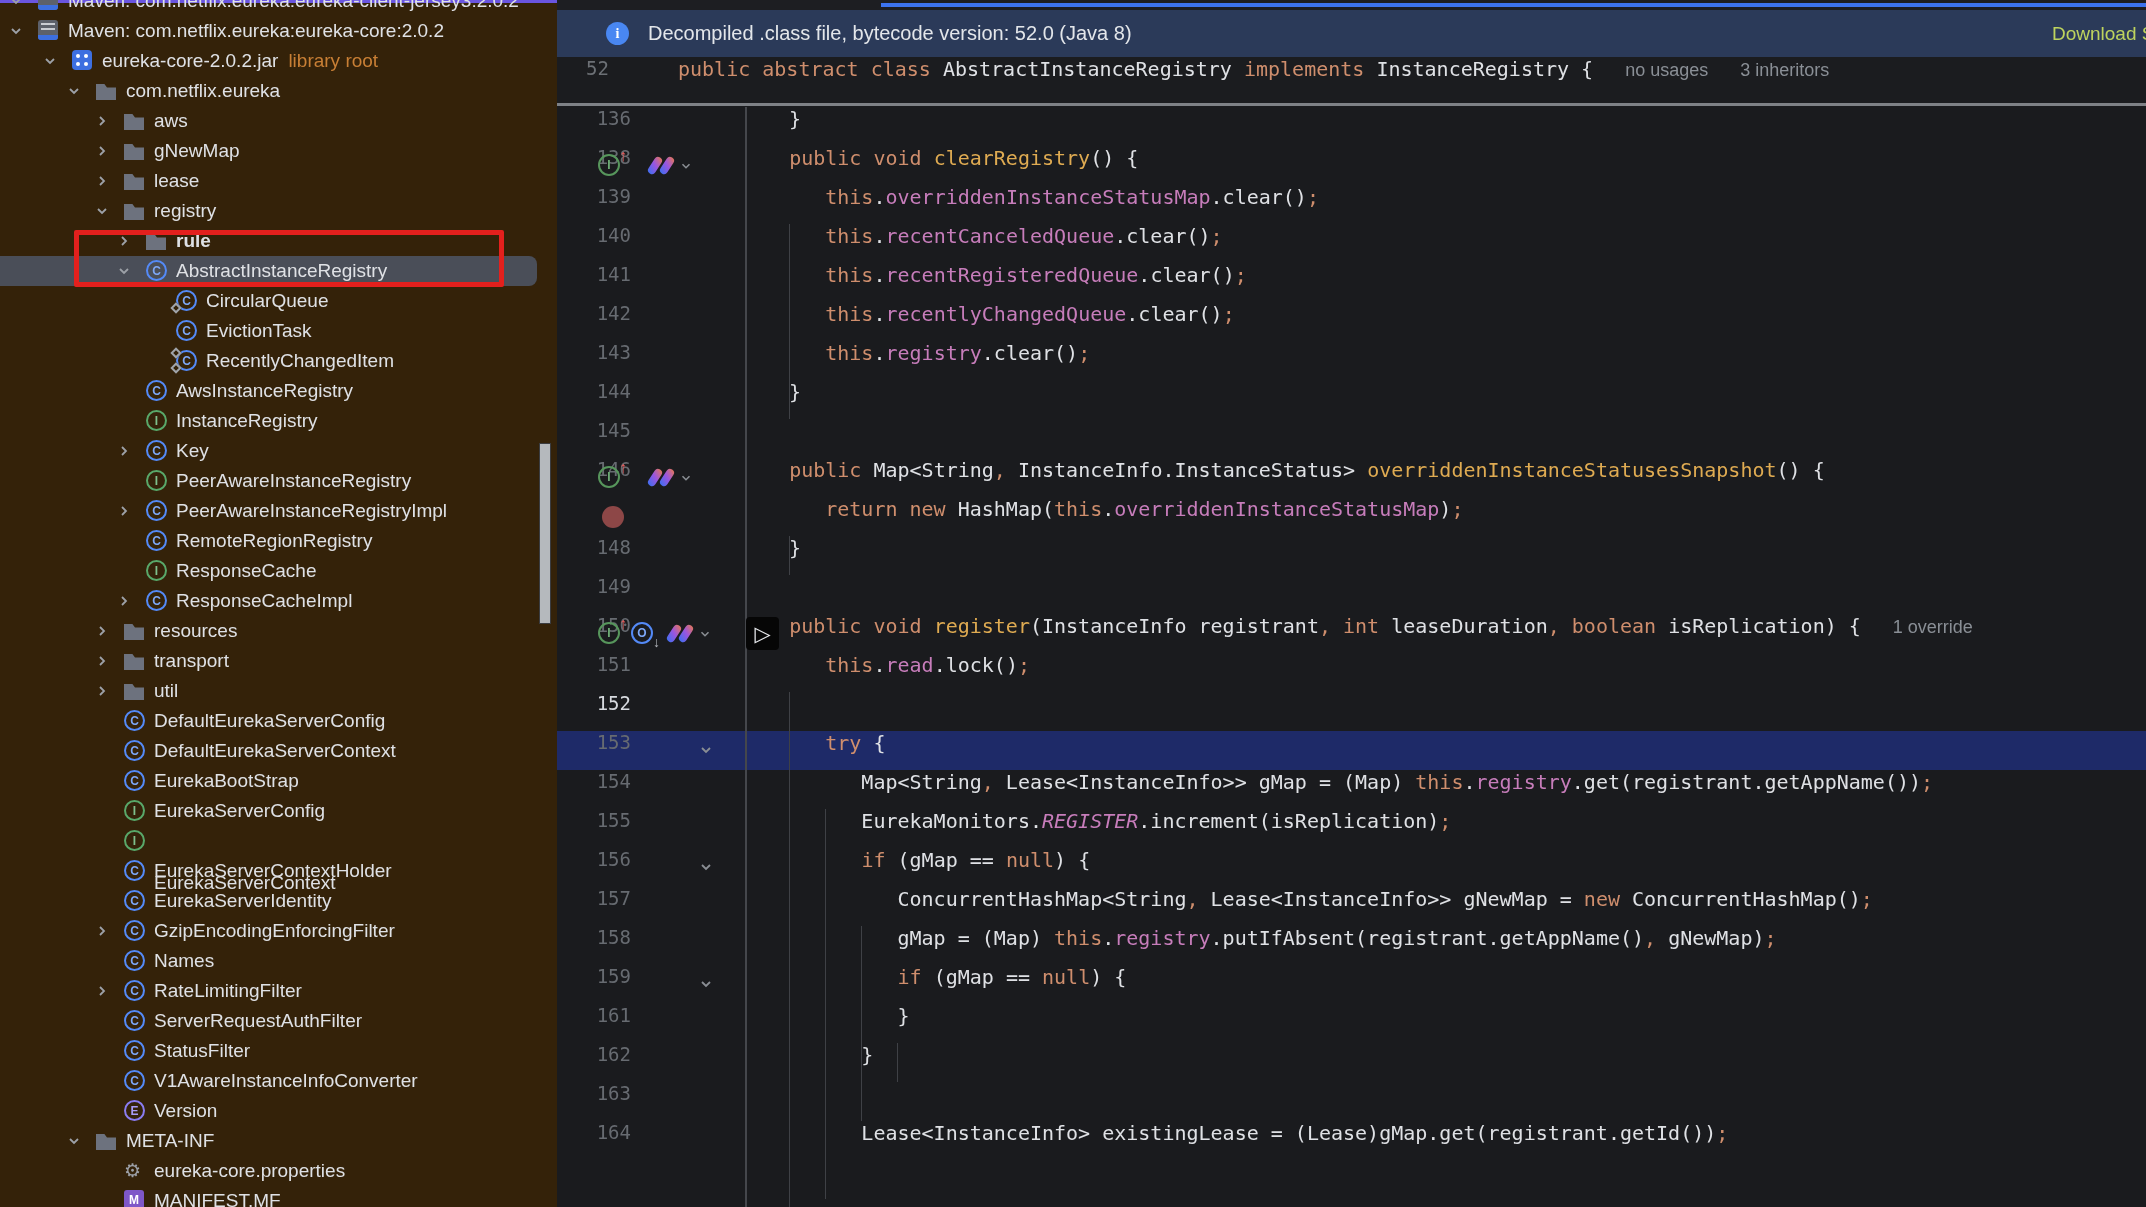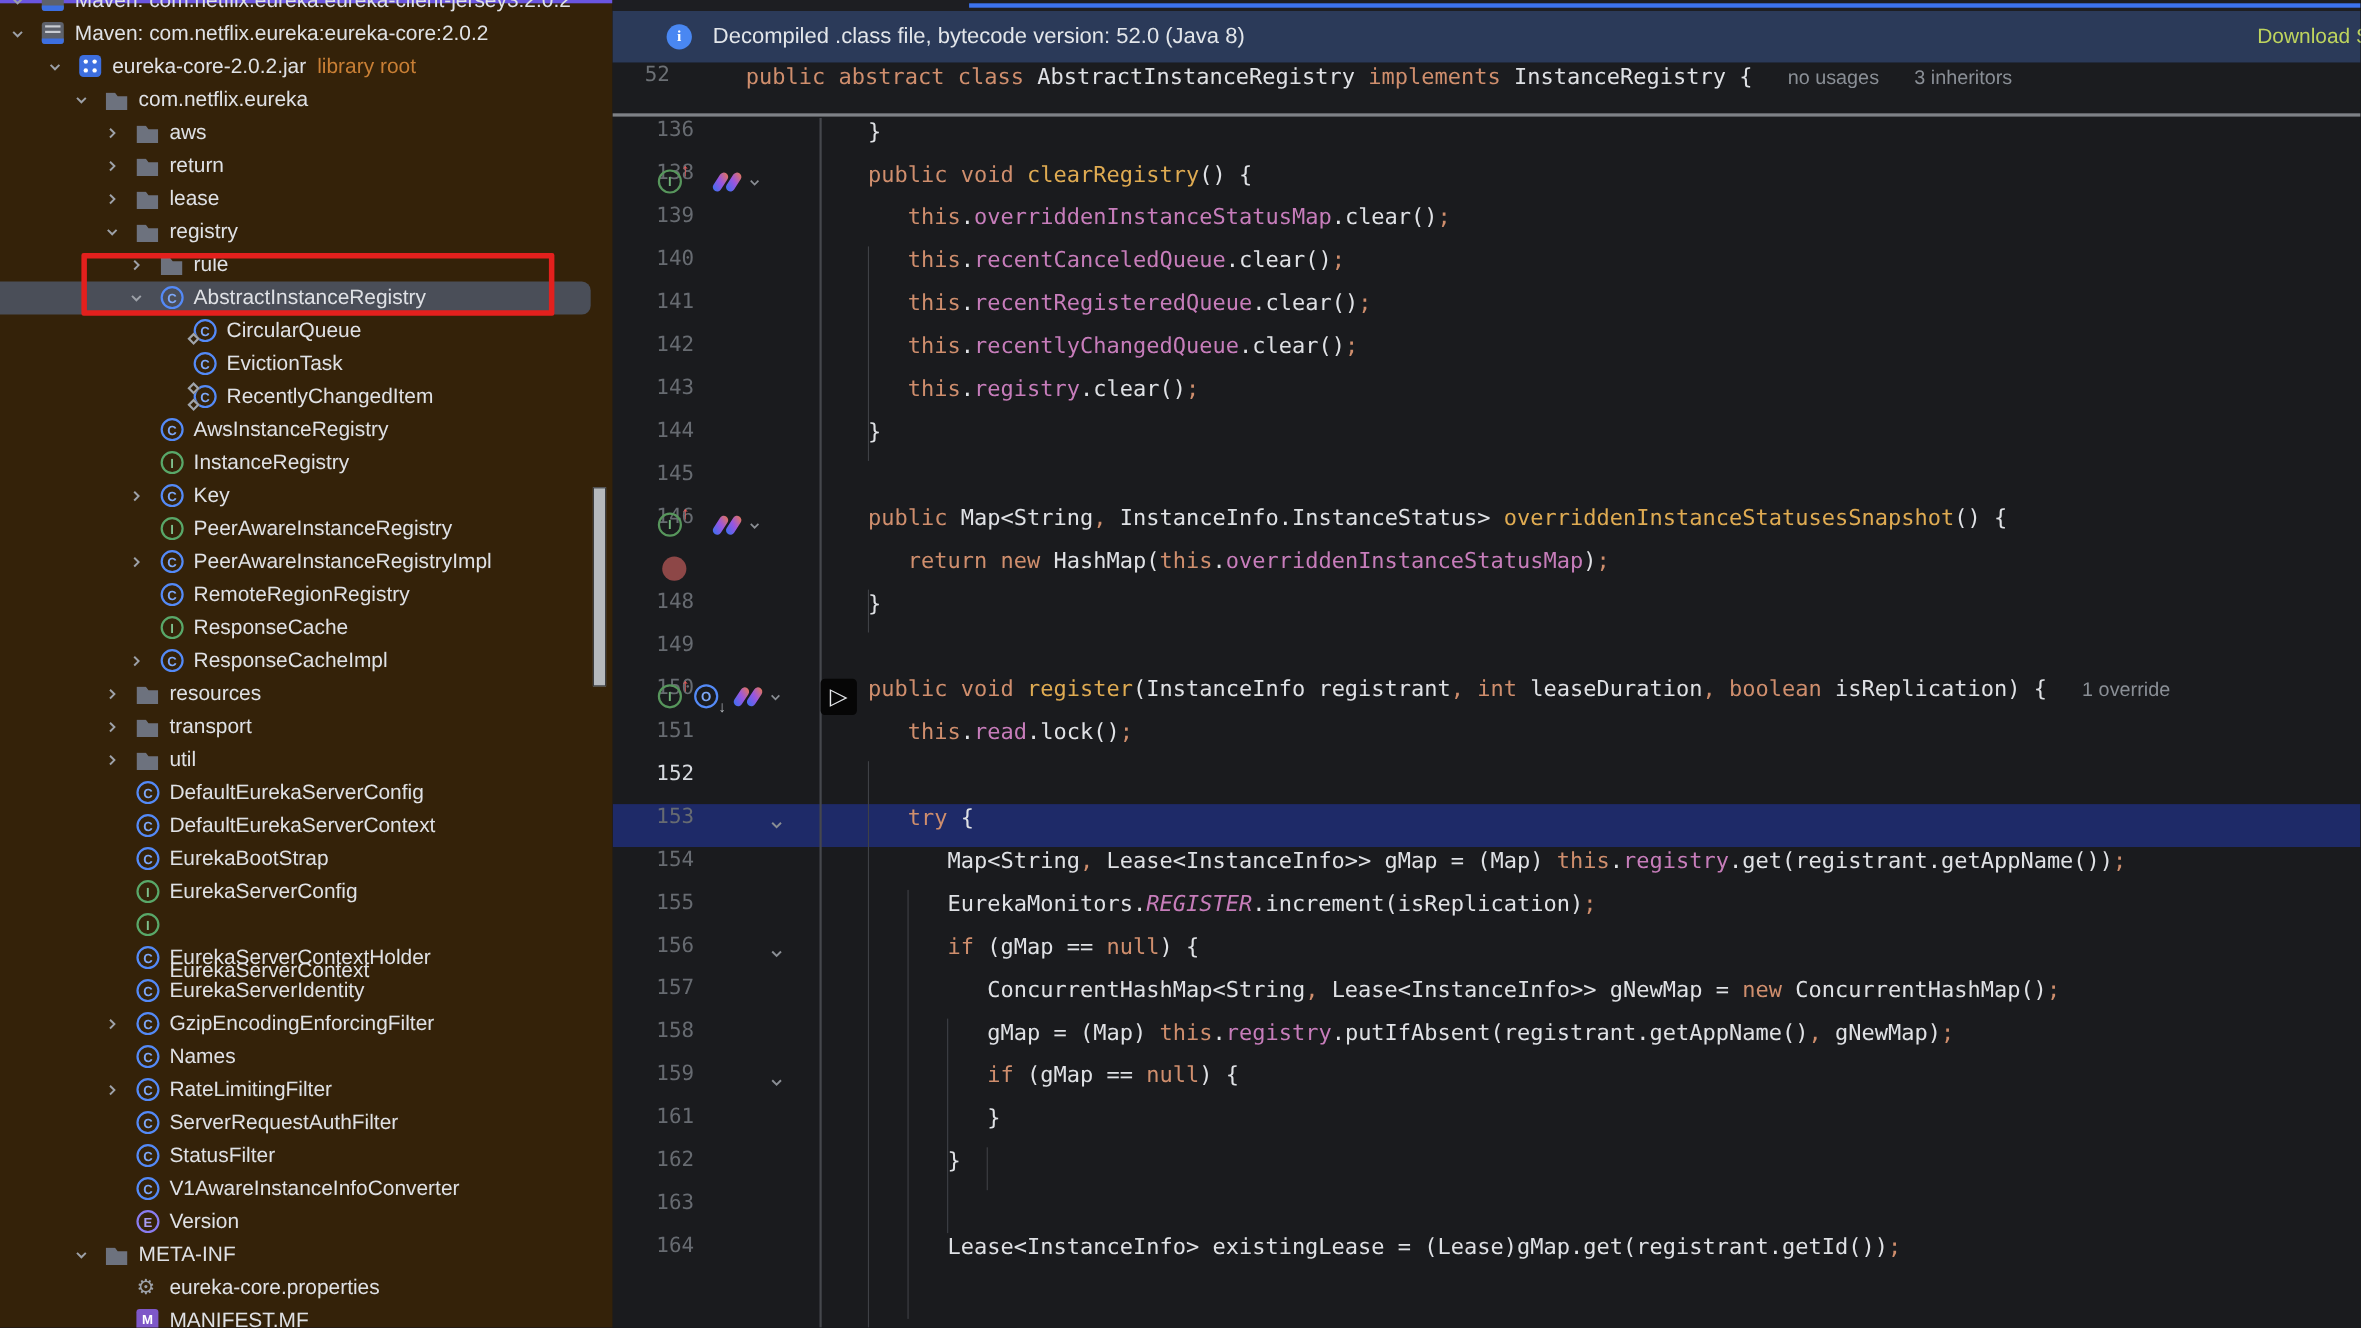--- a/index.html
+++ b/index.html
@@ -190,21 +190,21 @@
         <div class="trow">
           <div class="t-chev" style="left: 94px;">
             <svg viewBox="0 0 16 16">
               <polyline points="4,6 8,10 12,6" fill="none" stroke="currentColor" stroke-width="1.8" transform="rotate(-90 8 8)"></polyline>
             </svg>
           </div>
           <div class="t-icon" style="left: 124px;">
             <div class="folder-ic"></div>
           </div>
           <div class="t-label-wrap" style="left: 154px;">
-            <span class="t-label">return</span>
+            <span class="t-label">gNewMap</span>
           </div>
         </div>
         <div class="trow">
           <div class="t-chev" style="left: 94px;">
             <svg viewBox="0 0 16 16">
               <polyline points="4,6 8,10 12,6" fill="none" stroke="currentColor" stroke-width="1.8" transform="rotate(-90 8 8)"></polyline>
             </svg>
           </div>
           <div class="t-icon" style="left: 124px;">
             <div class="folder-ic"></div>
@@ -228,21 +228,21 @@
         </div>
         <div class="trow">
           <div class="t-chev" style="left: 116px;">
             <svg viewBox="0 0 16 16">
               <polyline points="4,6 8,10 12,6" fill="none" stroke="currentColor" stroke-width="1.8" transform="rotate(-90 8 8)"></polyline>
             </svg>
           </div>
           <div class="t-icon" style="left: 146px;">
             <div class="folder-ic"></div>
           </div>
-          <div class="t-label-wrap" style="left: 176px;">
+          <div class="t-label-wrap" style="left: 176px; font-weight: bold;">
             <span class="t-label">rule</span>
           </div>
         </div>
         <div class="trow">
           <div class="sel-bg"></div>
           <div class="t-chev" style="left: 116px;">
             <svg viewBox="0 0 16 16">
               <polyline points="4,6 8,10 12,6" fill="none" stroke="currentColor" stroke-width="1.8" transform=""></polyline>
             </svg>
           </div>

